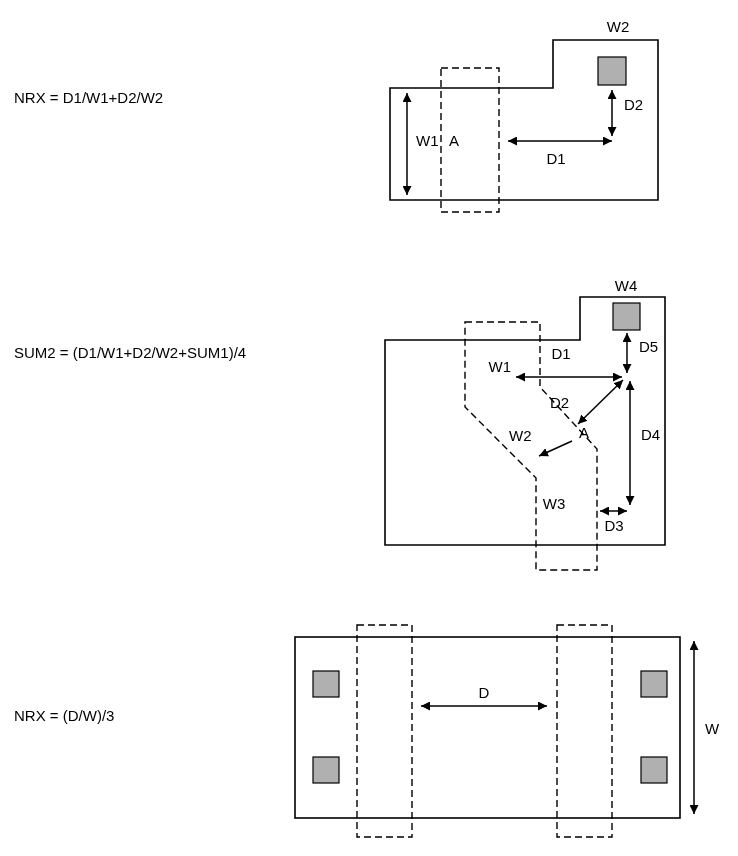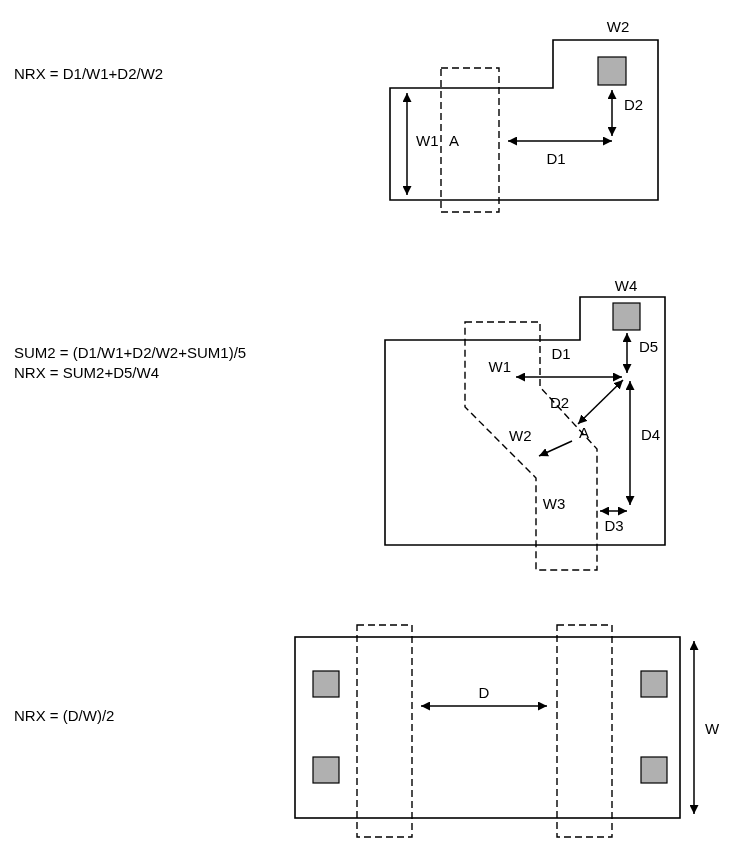--- a/index.html
+++ b/index.html
@@ -29,31 +29,30 @@
   .outline { fill: none; stroke: #000; stroke-width: 1.6; }
   .dashed  { fill: none; stroke: #000; stroke-width: 1.4; stroke-dasharray: 7 4; }
   .sq      { stroke: #000; stroke-width: 1.2; }
   .arrow   { stroke: #000; stroke-width: 1.5; fill: none; }
 </style>
 </head>
 <body>
 
 <div class="canvas">
 
-  <div class="formula-block" style="top:64px">
+  <div class="formula-block" style="top:88px">
     <div>NRX = D1/W1+D2/W2</div>
   </div>
 
   <div class="formula-block" style="top:343px">
-    <div>SUM2 = (D1/W1+D2/W2+SUM1)/5</div>
-    <div>NRX = SUM2+D5/W4</div>
+    <div>SUM2 = (D1/W1+D2/W2+SUM1)/4</div>
   </div>
 
   <div class="formula-block" style="top:706px">
-    <div>NRX = (D/W)/2</div>
+    <div>NRX = (D/W)/3</div>
   </div>
 
   <svg class="diagram-svg" width="738" height="856" viewBox="0 0 738 856">
     <defs>
       <marker id="ah" viewBox="0 0 10 10" refX="10" refY="5" markerWidth="6" markerHeight="6" orient="auto-start-reverse">
         <path d="M0,0 L10,5 L0,10 z" fill="#000"></path>
       </marker>
     </defs>
 
     <g>

